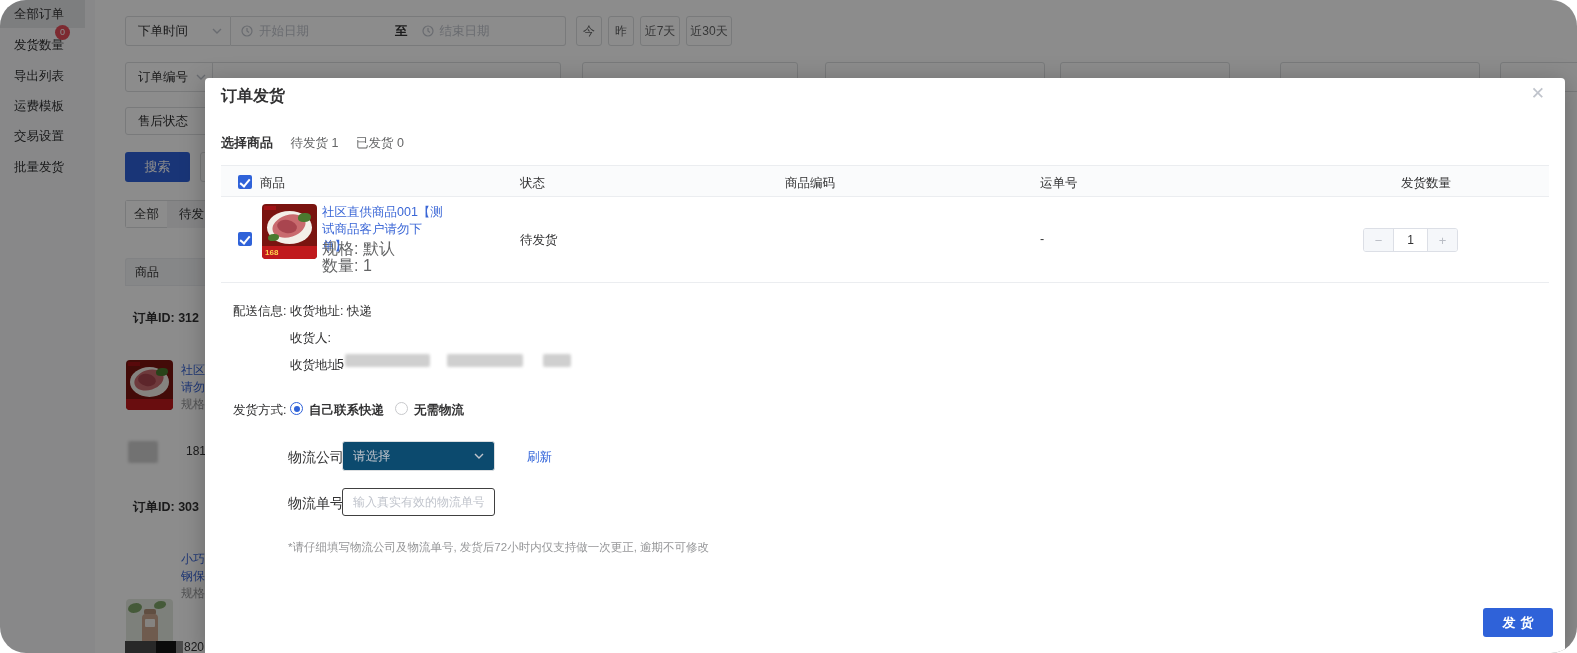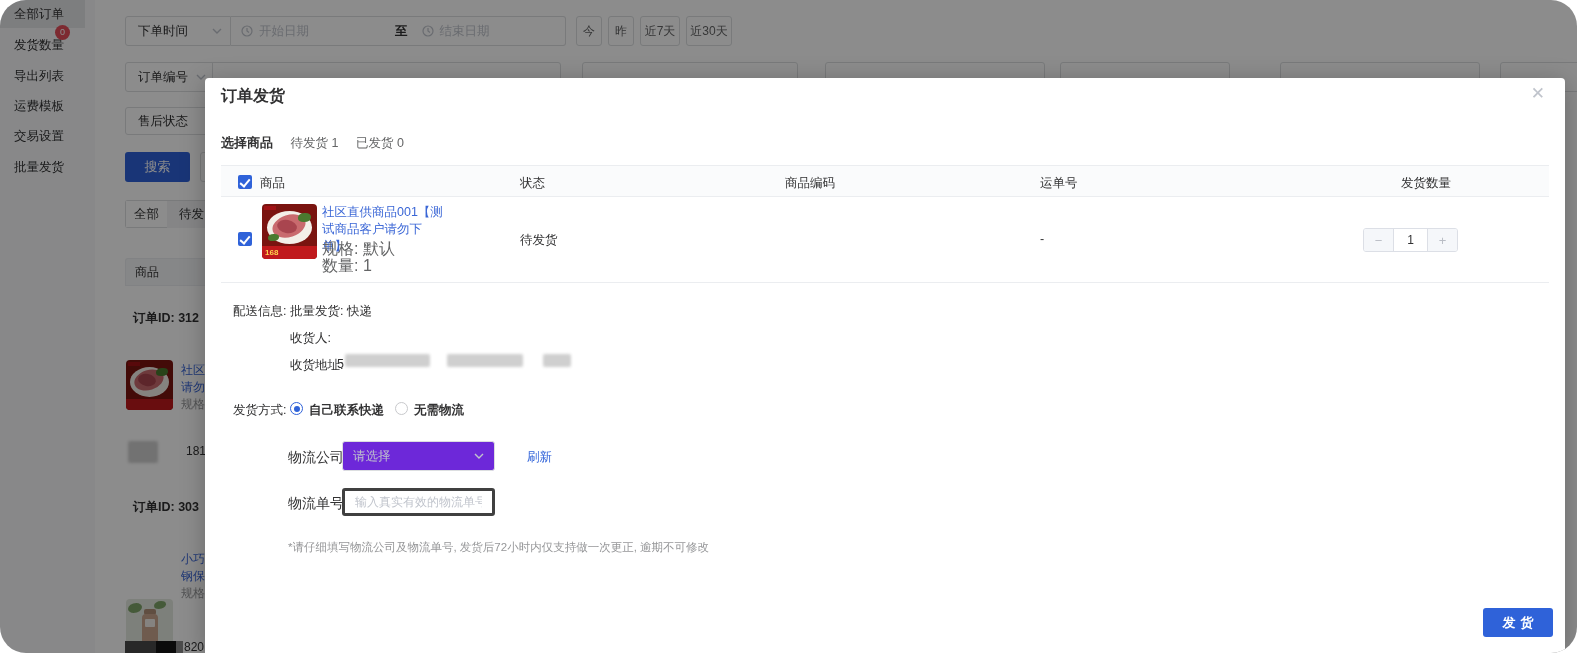--- a/index.html
+++ b/index.html
@@ -72,24 +72,24 @@
   .stepper .sbtn:last-child { border-right:none; border-left:1px solid #dcdfe6; }
   .stepper input { width:33px; border:none; text-align:center; font-size:12px; color:#323233; outline:none; }
 
   .sec-label { position:absolute; left:28px; font-size:12.5px; color:#323233; white-space:nowrap; }
   .sec-text { position:absolute; left:85px; font-size:12.5px; color:#323233; white-space:nowrap; }
   .radio { position:absolute; width:13px; height:13px; border-radius:50%; border:1px solid #c8c9cc; background:#fff; }
   .radio.sel { border-color:#2f62d9; }
   .radio.sel::after { content:""; position:absolute; left:2.5px; top:2.5px; width:6px; height:6px; border-radius:50%; background:#2f62d9; }
   .radio-label { position:absolute; font-weight:bold; font-size:12.5px; color:#323233; white-space:nowrap; cursor:pointer; }
   .form-label { position:absolute; font-size:14px; color:#323233; white-space:nowrap; }
-  .mselect { position:absolute; left:137px; width:153px; height:30px; border:1px solid #dcdee0; border-radius:3px; display:flex; align-items:center; padding:0 10px; cursor:pointer; background:#6d28d9; }
+  .mselect { position:absolute; left:137px; width:153px; height:30px; border:1px solid #dcdee0; border-radius:3px; display:flex; align-items:center; padding:0 10px; cursor:pointer; background:#0c4a6e; }
   .mselect .ph { font-size:12.5px; }
   .mselect .chev { margin-left:auto; }
-  .minput { position:absolute; left:137px; width:153px; height:28px; border:3px solid #404040; border-radius:3px; padding:0 10px; font-size:12px; color:#404040; outline:none; }
+  .minput { position:absolute; left:137px; width:153px; height:28px; border:1px solid #404040; border-radius:3px; padding:0 10px; font-size:12px; color:#404040; outline:none; }
   .minput::placeholder { color:#c0c4cc; }
   .note { position:absolute; left:83px; font-size:11.5px; color:#969799; white-space:nowrap; }
   .ship-btn { position:absolute; left:1278px; top:530px; width:70px; height:29px; font-weight:bold; letter-spacing:5px; padding-left:5px; }
 </style>
 </head>
 <body>
 
 <div class="screen">
 
   <div>
@@ -234,21 +234,21 @@
         <span class="col" style="left:819px; top:35px;">-</span>
         <div class="stepper">
           <span class="sbtn">−</span>
           <input value="1" style="">
           <span class="sbtn">+</span>
         </div>
       </div>
     </div>
 
     <span class="sec-label" style="top:225px;">配送信息:</span>
-    <span class="sec-text" style="top:225px;">批量发货: 快递</span>
+    <span class="sec-text" style="top:225px;">收货地址: 快递</span>
     <span class="sec-text" style="top:252px;">收货人:</span>
     <span class="sec-text" style="top:279px;">收货地址:</span>
     <span class="sec-text" style="top:279px; left:132px;">5</span>
     <span class="blur-block abs" style="left:140px; top:276px; width:85px; height:13px;"></span>
     <span class="blur-block abs" style="left:242px; top:276px; width:76px; height:13px;"></span>
     <span class="blur-block abs" style="left:338px; top:276px; width:28px; height:13px;"></span>
 
     <span class="sec-label" style="top:324px;">发货方式:</span>
     <span class="radio sel" style="left:85px; top:324px;"></span>
     <span class="radio-label" style="left:104px; top:324px;">自己联系快递</span>

